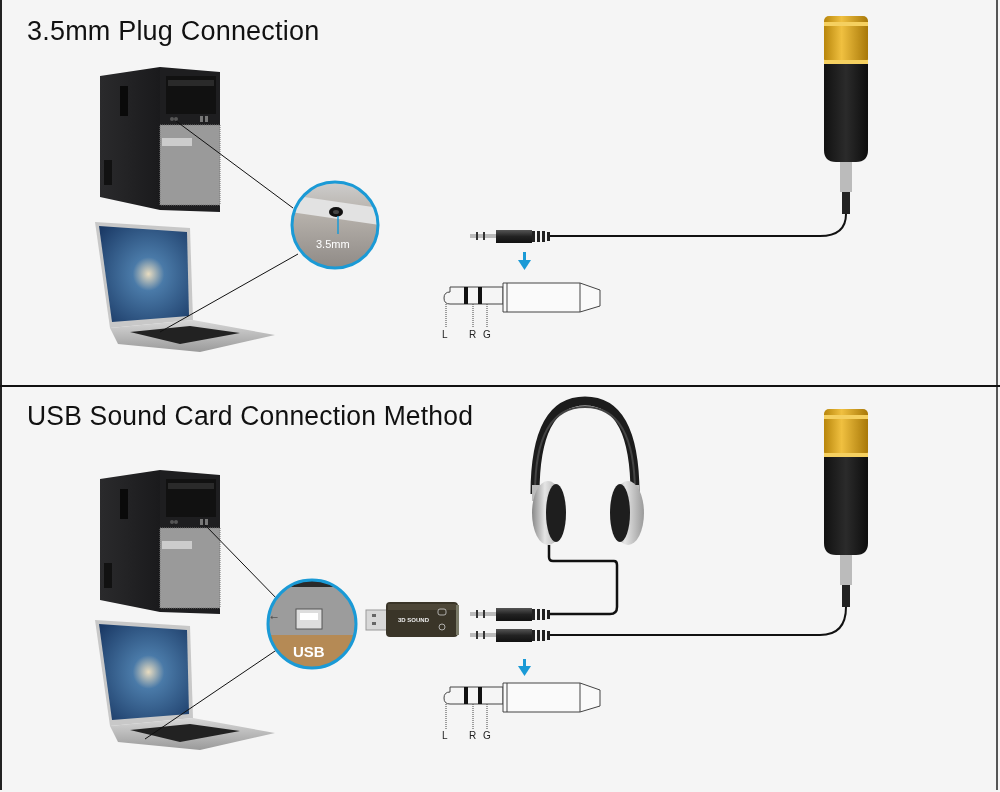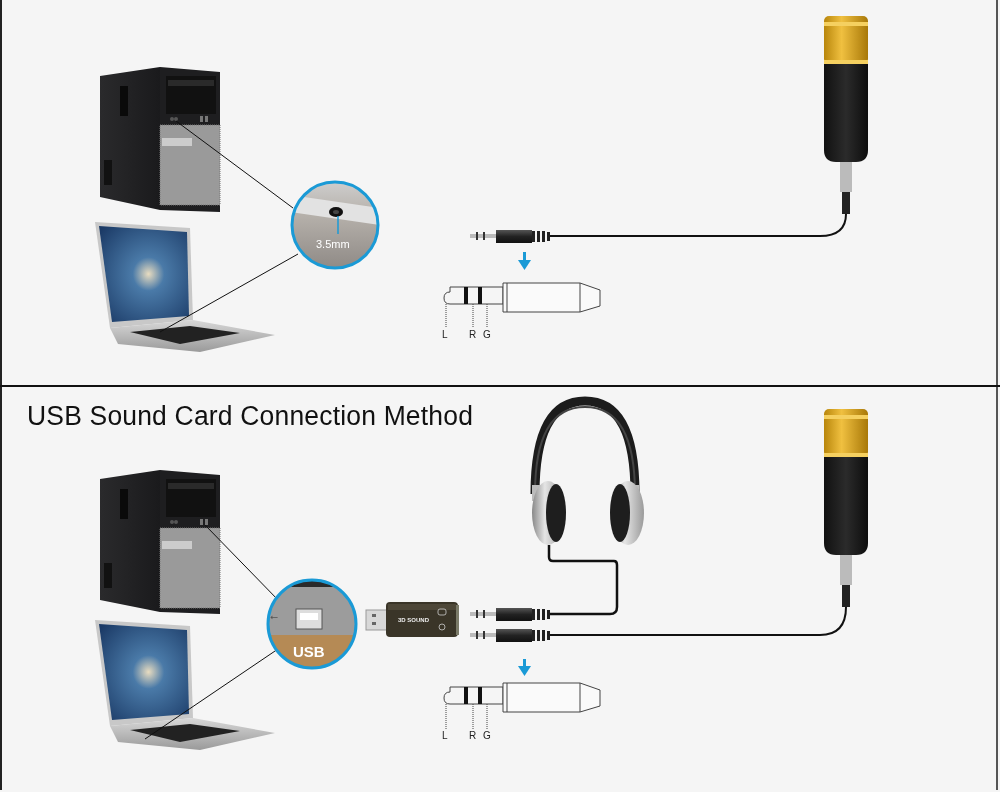--- a/index.html
+++ b/index.html
@@ -18,20 +18,21 @@
   .zoomlbl { font-family: "Liberation Sans", sans-serif; font-size: 11px; fill: #fff; }
   .usblbl { font-family: "Liberation Sans", sans-serif; font-size: 15px; font-weight: bold; fill: #fff; }
   .cardlbl { font-family: "Liberation Sans", sans-serif; font-size: 6px; font-weight: bold; fill: #eee; }
 </style>
 </head>
 <body>
 
 <div class="frame"></div>
 
 <div class="panel" id="panel-top">
+  <div class="title">3.5mm Plug Connection</div>
 
   <svg width="1000" height="386">
     <defs>
       <linearGradient id="towerSide" x1="0" x2="1">
           <stop offset="0" stop-color="#2a2a2c"></stop>
           <stop offset="1" stop-color="#1a1a1c"></stop>
         </linearGradient>
       <linearGradient id="gold" x1="0" x2="1">
           <stop offset="0" stop-color="#b8860b"></stop>
           <stop offset="0.4" stop-color="#f0c040"></stop>

